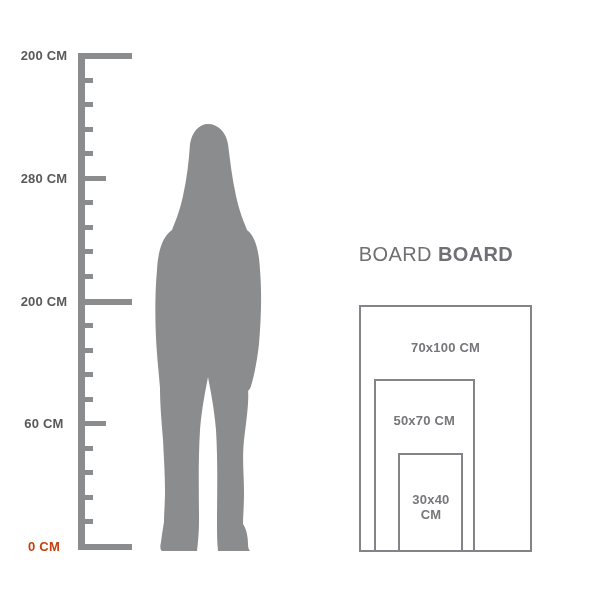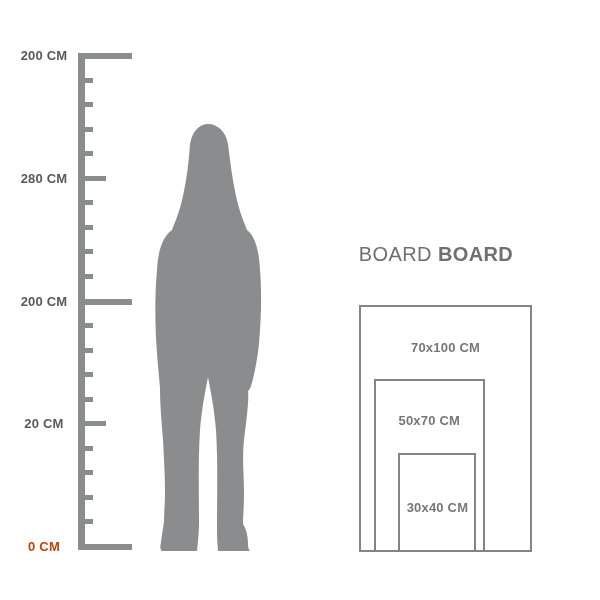--- a/index.html
+++ b/index.html
@@ -52,21 +52,21 @@
       <div class="ruler-tick" style="left: 78px; top: 200.3px; width: 15px; height: 5px; background: rgb(138, 140, 142);"></div>
       <div class="ruler-tick" style="left: 78px; top: 175.75px; width: 28px; height: 5px; background: rgb(138, 140, 142);"></div>
       <div class="ruler-tick" style="left: 78px; top: 151.2px; width: 15px; height: 5px; background: rgb(138, 140, 142);"></div>
       <div class="ruler-tick" style="left: 78px; top: 126.65px; width: 15px; height: 5px; background: rgb(138, 140, 142);"></div>
       <div class="ruler-tick" style="left: 78px; top: 102.1px; width: 15px; height: 5px; background: rgb(138, 140, 142);"></div>
       <div class="ruler-tick" style="left: 78px; top: 77.55px; width: 15px; height: 5px; background: rgb(138, 140, 142);"></div>
       <div class="ruler-tick" style="left: 78px; top: 53px; width: 54px; height: 6px; background: rgb(138, 140, 142);"></div>
       <div class="ruler-label" style="right: 526px; top: 48px; color: rgb(88, 89, 91);">200 CM</div>
       <div class="ruler-label" style="right: 526px; top: 170.75px; color: rgb(88, 89, 91);">280 CM</div>
       <div class="ruler-label" style="right: 526px; top: 293.5px; color: rgb(88, 89, 91);">200 CM</div>
-      <div class="ruler-label" style="right: 526px; top: 416.25px; color: rgb(88, 89, 91);">20 CM</div>
+      <div class="ruler-label" style="right: 526px; top: 416.25px; color: rgb(88, 89, 91);">60 CM</div>
       <div class="ruler-label" style="right: 526px; top: 539px; color: #c2410c;">0 CM</div>
     </div>
 
   <svg class="silhouette" width="124" height="428" viewBox="0 0 124 428" aria-hidden="true">
     <path d="M60,0
              C70,0 78,8 80,20
              C82,36 84,54 88,72
              C92,90 96,98 99,106
              C107,112 111,126 112,146
              C114,170 113,196 111,220
@@ -101,21 +101,21 @@
   </svg>
 
   <div class="pb-title" style="color: rgb(111, 112, 115);">
     <span class="t-reg">BOARD</span><span> </span><span class="t-bold">BOARD</span>
   </div>
 
   <div id="boxes">
       <div class="size-box" style="left: 349.05px; top: 305px; width: 172.9px; height: 247px; border: 2px solid rgb(130, 132, 135); margin-left: 10px;">
         <div class="size-box-label" style="top: 40px; color: rgb(118, 119, 122);">70x100 CM</div>
       </div>
-      <div class="size-box" style="left: 373.75px; top: 379.1px; width: 111px; height: 172.9px; border: 2px solid rgb(130, 132, 135);">
+      <div class="size-box" style="left: 373.75px; top: 379.1px; width: 101px; height: 172.9px; border: 2px solid rgb(130, 132, 135);">
         <div class="size-box-label" style="top: 39px; color: rgb(118, 119, 122);">50x70 CM</div>
       </div>
-      <div class="size-box" style="left: 398.45px; top: 453.2px; width: 78px; height: 98.8px; border: 2px solid rgb(130, 132, 135);">
+      <div class="size-box" style="left: 398.45px; top: 453.2px; width: 65px; height: 98.8px; border: 2px solid rgb(130, 132, 135);">
         <div class="size-box-label" style="top: 52px; color: rgb(118, 119, 122);">30x40 CM</div>
       </div>
     </div>
 
 </div>
 
 </body></html>

